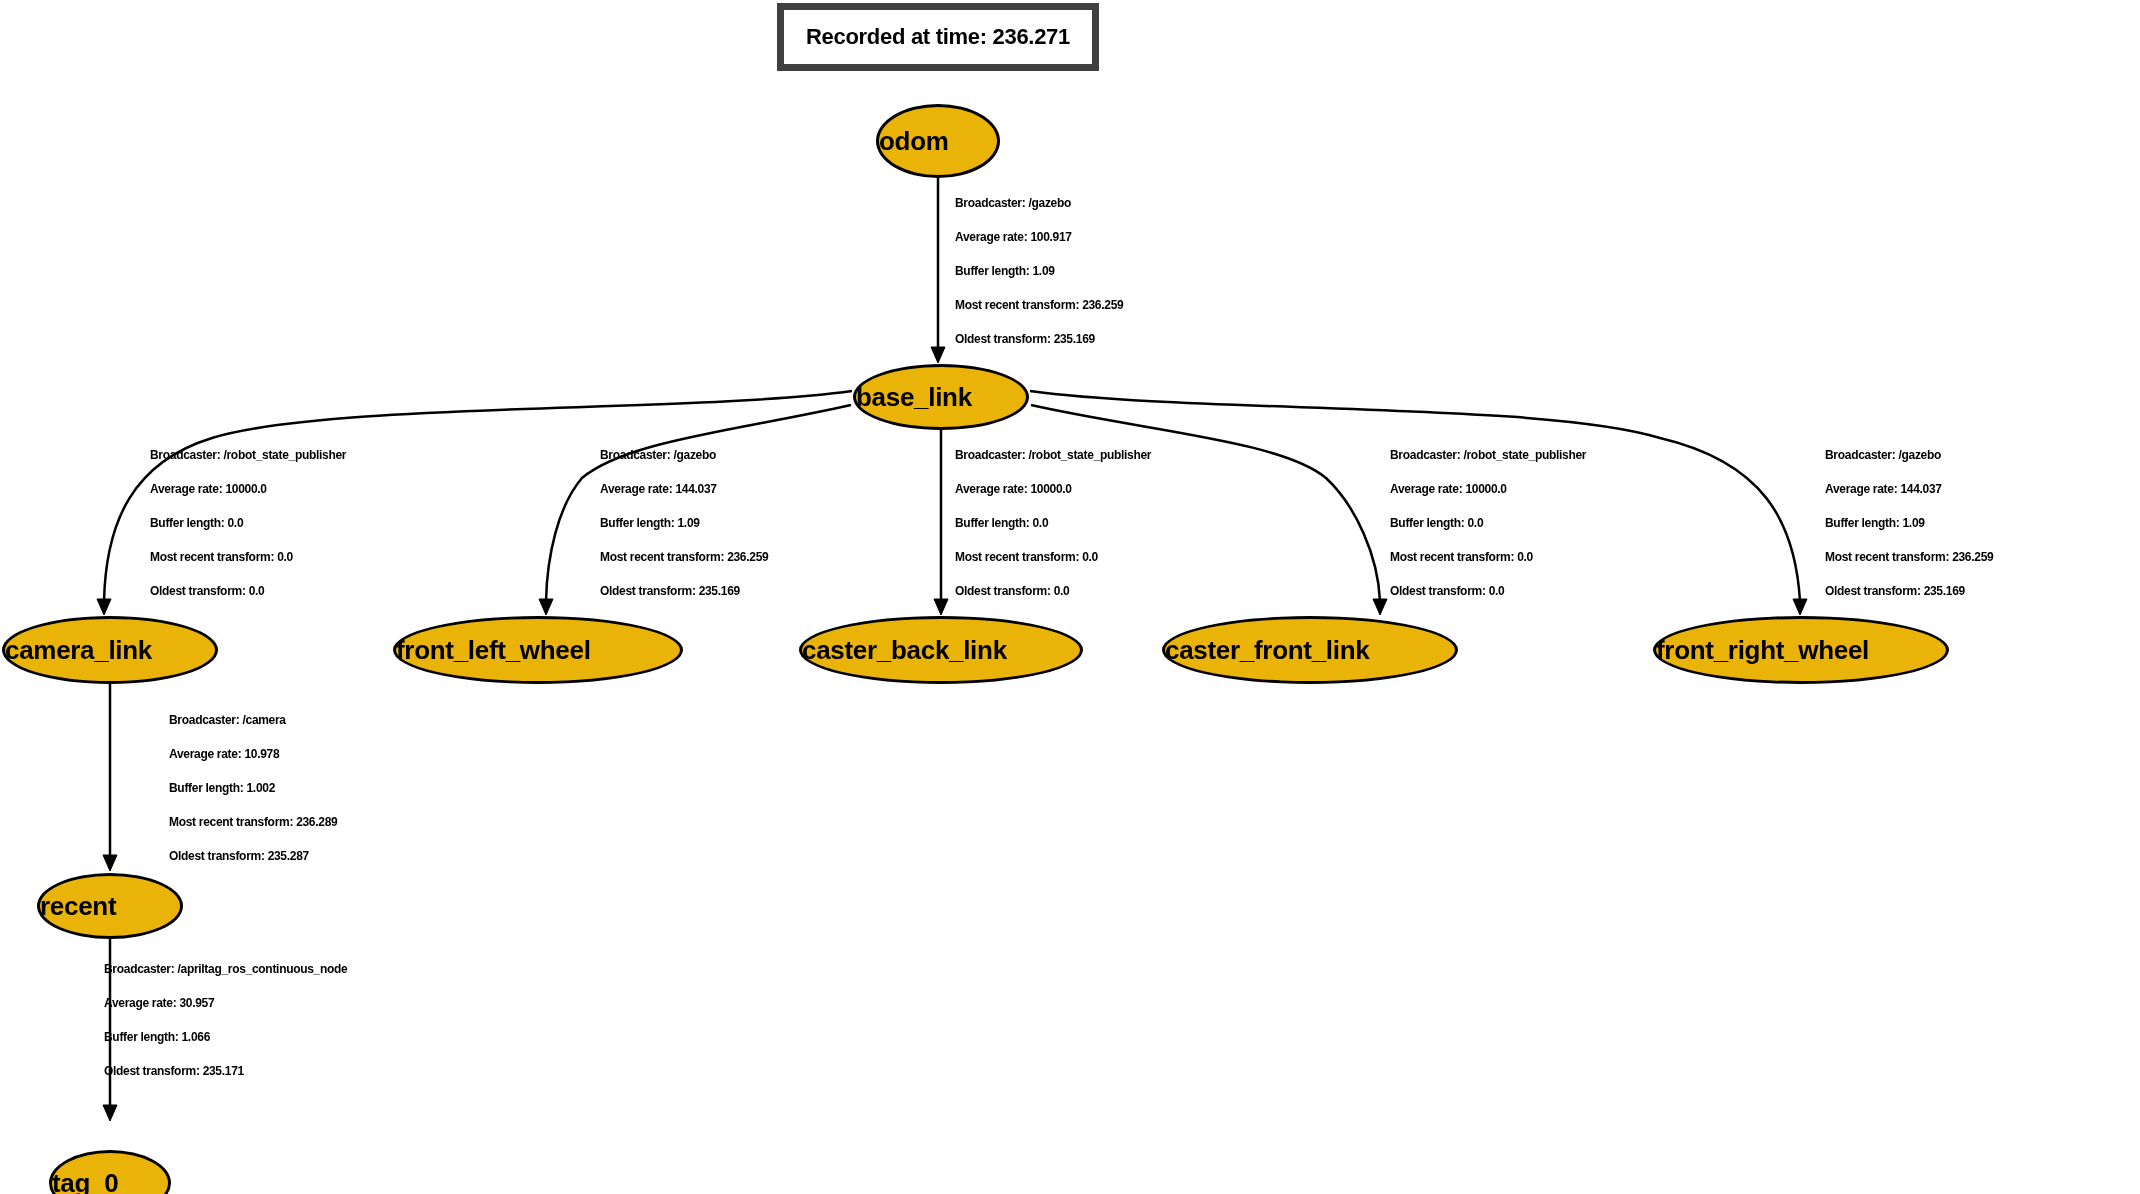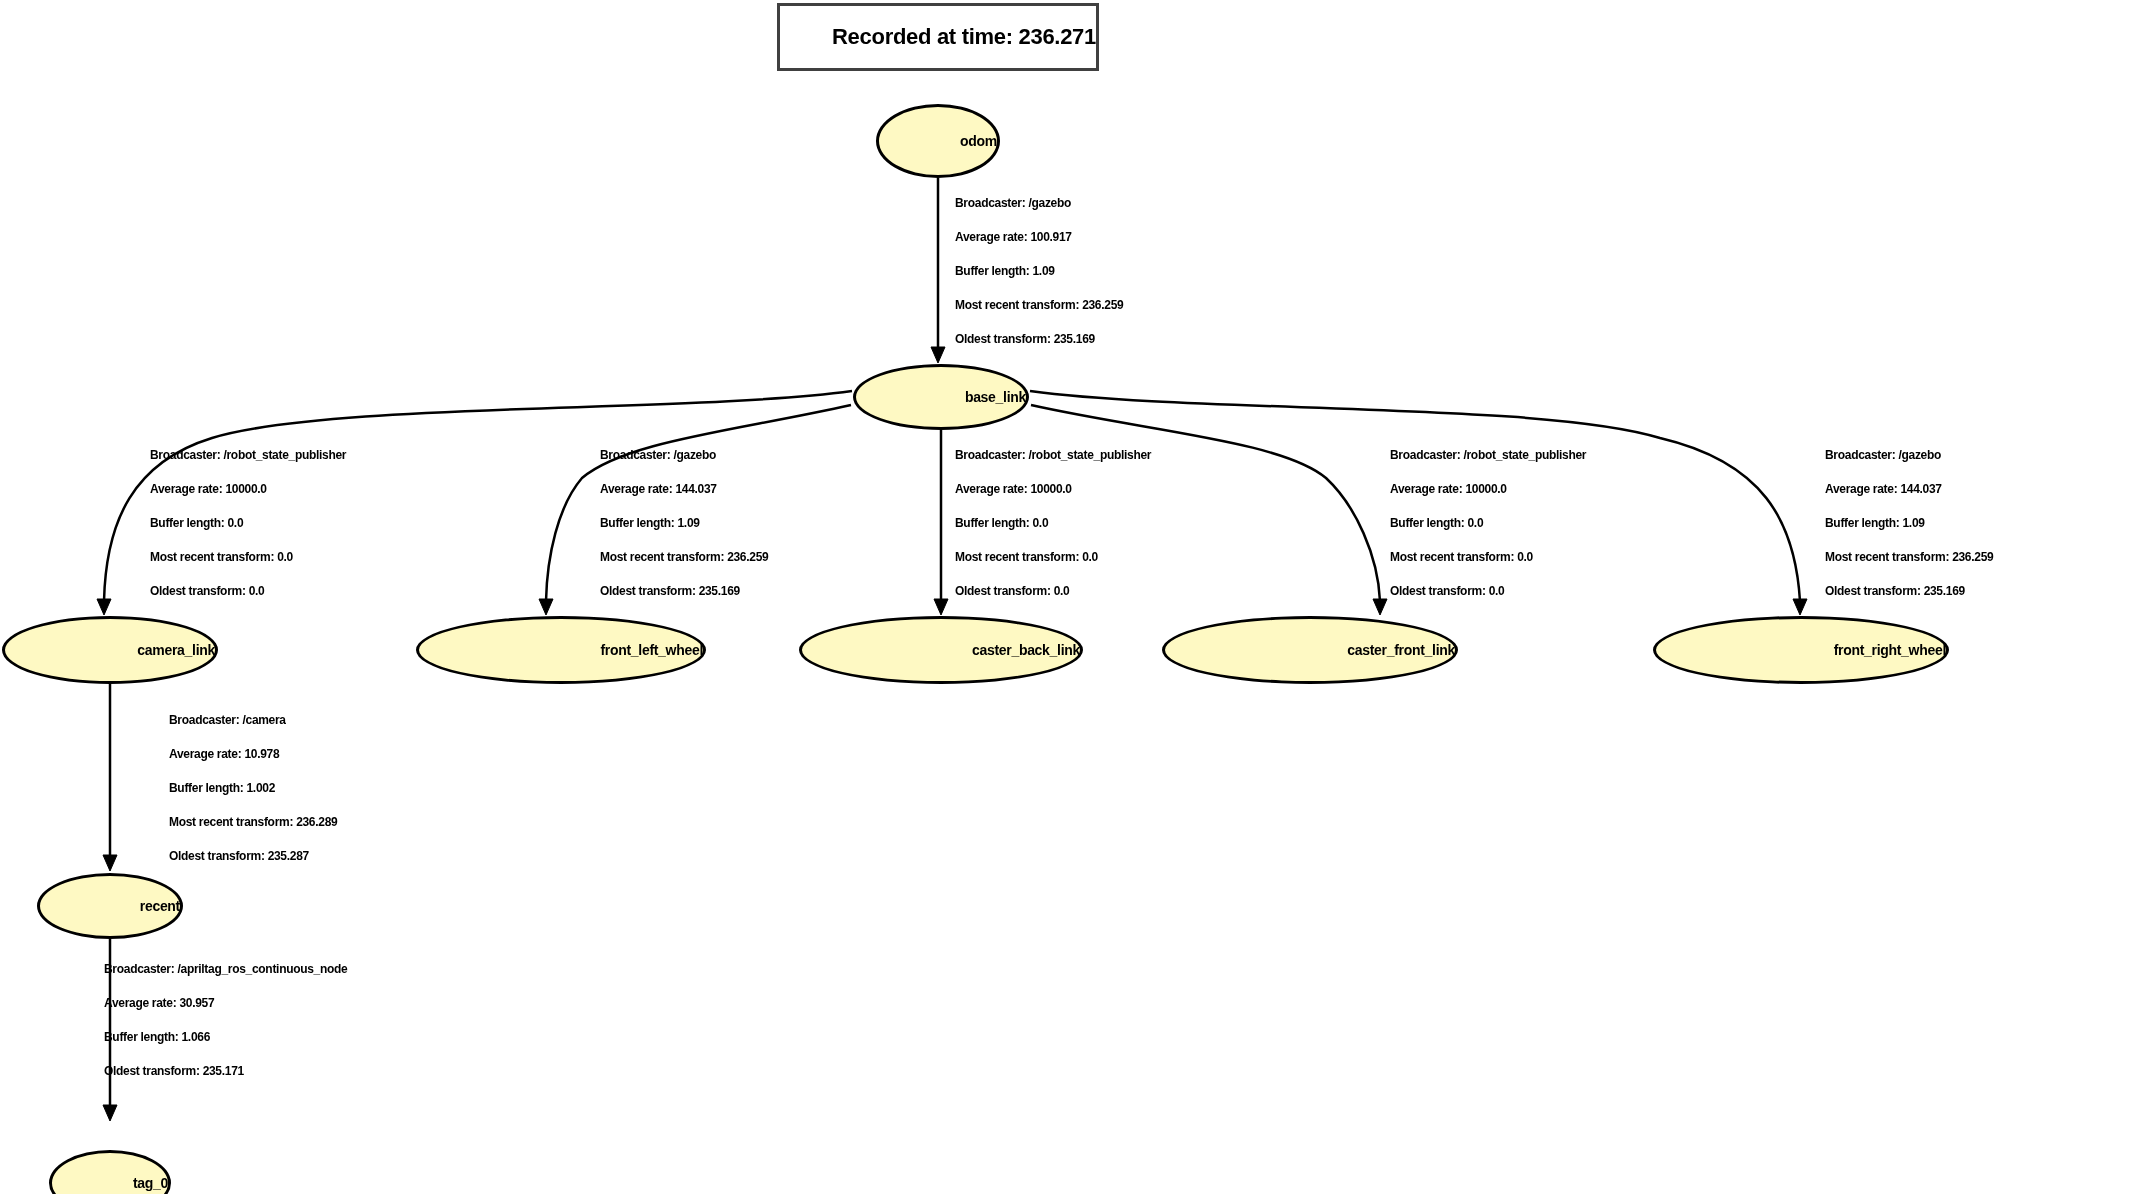--- a/index.html
+++ b/index.html
@@ -32,39 +32,39 @@
   .edges-svg polygon {
     fill: #000000;
     stroke: #000000;
   }
   .title-box {
     position: absolute;
     left: 777px;
     top: 3px;
     width: 322px;
     height: 68px;
-    border: 3px solid #404040;
+    border: 7px solid #404040;
     box-sizing: border-box;
     display: flex;
     align-items: center;
-    justify-content: flex-end;
+    justify-content: center;
     font-size: 22px;
     letter-spacing: -0.3px;
     white-space: nowrap;
   }
   .node {
     position: absolute;
     border: 3px solid #000000;
     border-radius: 50%;
     box-sizing: border-box;
-    background: #fef9c3;
+    background: #eab308;
     display: flex;
     align-items: center;
-    justify-content: flex-end;
-    font-size: 14px;
+    justify-content: flex-start;
+    font-size: 26px;
     letter-spacing: -0.3px;
     white-space: nowrap;
   }
   .edge-label {
     position: absolute;
     font-size: 12px;
     line-height: 34px;
     letter-spacing: -0.3px;
     white-space: nowrap;
   }
@@ -107,21 +107,21 @@
 
   <div class="node" style="left:876px; top:104px; width:124px; height:74px;">
     <span>odom</span>
   </div>
   <div class="node" style="left:853px; top:364px; width:176px; height:66px;">
     <span>base_link</span>
   </div>
   <div class="node" style="left:2px; top:616px; width:216px; height:68px;">
     <span>camera_link</span>
   </div>
-  <div class="node" style="left:416px; top:616px; width:290px; height:68px;">
+  <div class="node" style="left:393px; top:616px; width:290px; height:68px;">
     <span>front_left_wheel</span>
   </div>
   <div class="node" style="left:799px; top:616px; width:284px; height:68px;">
     <span>caster_back_link</span>
   </div>
   <div class="node" style="left:1162px; top:616px; width:296px; height:68px;">
     <span>caster_front_link</span>
   </div>
   <div class="node" style="left:1653px; top:616px; width:296px; height:68px;">
     <span>front_right_wheel</span>

